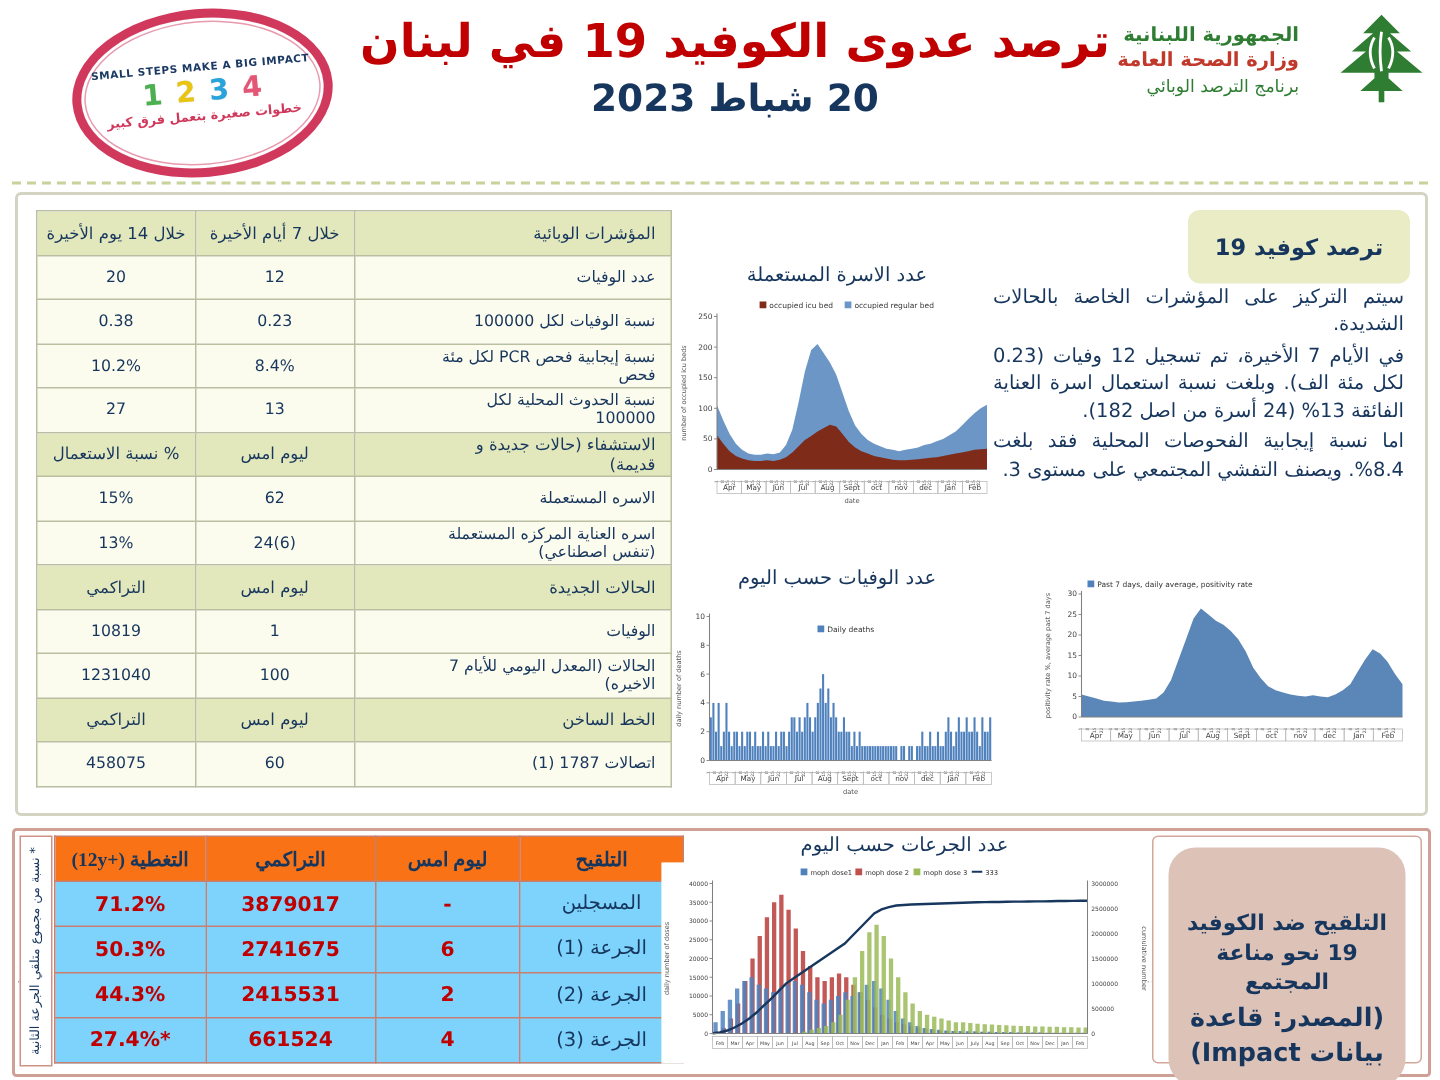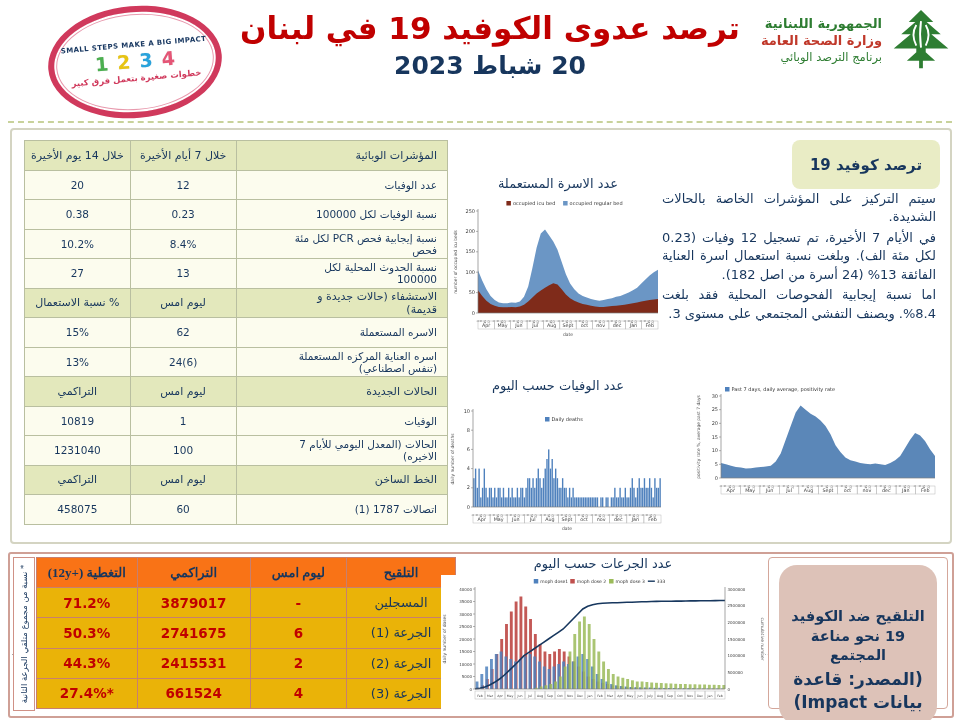--- a/index.html
+++ b/index.html
@@ -13,21 +13,21 @@
          display:flex;flex-direction:column;align-items:center;justify-content:center;
          box-shadow:inset 0 0 0 2px #fff, inset 0 0 0 3px #e89aae;}
   .stamp-top{font-size:7px;font-weight:bold;color:#1b3a63;letter-spacing:.4px;white-space:nowrap;}
   .stamp-nums{display:flex;gap:9px;margin:3px 0 2px 0;align-items:center;}
   .stamp-num{font-size:19px;font-weight:bold;line-height:1;text-shadow:0 0 1px rgba(0,0,0,.15);}
   .n1{color:#4caf50}.n2{color:#e8c413}.n3{color:#29a3dc}.n4{color:#e55576}
   .stamp-ar{font-size:8.5px;font-weight:bold;color:#d0395c;direction:rtl;white-space:nowrap;}
   .titles{position:absolute;left:235px;top:8px;width:510px;text-align:center;}
   .title1{color:#c00000;font-size:31px;font-weight:bold;direction:rtl;line-height:1.3;}
   .title2{color:#17365d;font-size:25px;font-weight:bold;direction:rtl;margin-top:3px;}
-  .ministry{position:absolute;right:6px;top:8px;display:flex;align-items:center;gap:6px;}
+  .ministry{position:absolute;right:6px;top:8px;display:flex;align-items:center;gap:22px;}
   .ministry-text{text-align:right;direction:rtl;line-height:1.35;}
   .mline1{color:#2e7d32;font-weight:bold;font-size:13px;}
   .mline2{color:#c0392b;font-weight:bold;font-size:13px;}
   .mline3{color:#2e7d32;font-size:11.5px;}
   .cedar{width:66px;height:64px;}
 
   .separator{position:absolute;top:121px;left:8px;width:944px;border-top:2px dashed #c8d29b;}
 
   
   .main-panel{position:absolute;top:128px;left:10px;width:938px;height:412px;
@@ -61,21 +61,21 @@
   .vert-note{position:absolute;left:3px;top:3px;width:20px;height:152px;border:1px solid #cf9186;
              background:#fff;z-index:1;}
   .vert-note-text{position:absolute;left:-66px;top:66px;width:152px;height:20px;
                   transform:rotate(-90deg);font-size:8.5px;color:#17365d;text-align:center;
                   direction:rtl;line-height:20px;white-space:nowrap;}
   table.vax{position:absolute;left:26px;top:3px;width:420px;height:152px;border-collapse:collapse;
             direction:rtl;table-layout:fixed;z-index:1;background:#fff;}
   table.vax td,table.vax th{border:1px solid #c87f6f;font-size:13px;height:29px;padding:0 4px;
             text-align:center;}
   table.vax th{background:#f97316;color:#17365d;font-weight:bold;direction:rtl;font-family:Liberation Serif, serif;}
-  table.vax td{background:#eab308;text-align:center;}
+  table.vax td{background:#7dd3fc;text-align:center;}
   table.vax td.vlabel{color:#17365d;direction:rtl;}
   table.vax td.vval{color:#c00000;font-weight:bold;font-size:13.5px;direction:ltr;}
 
   .doses-block{position:absolute;left:428px;top:2px;width:330px;z-index:1;}
   .vax-right{position:absolute;left:758px;top:3px;width:178px;height:150px;
              border:1.5px solid #d4a79b;border-radius:4px;background:#fff;z-index:1;}
   .vax-pink{margin:7px 10px;background:#ddc2b8;border-radius:18px;padding:10px 6px;
             text-align:center;direction:rtl;}
   .vax-pink .t1{font-size:14.5px;font-weight:bold;color:#17365d;line-height:1.35;margin-top:32px;}
   .vax-pink .t2{font-size:17px;font-weight:bold;color:#17365d;line-height:1.35;margin-top:2px;}

